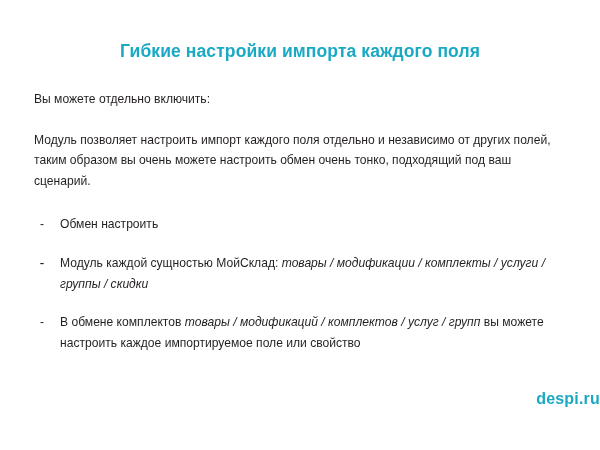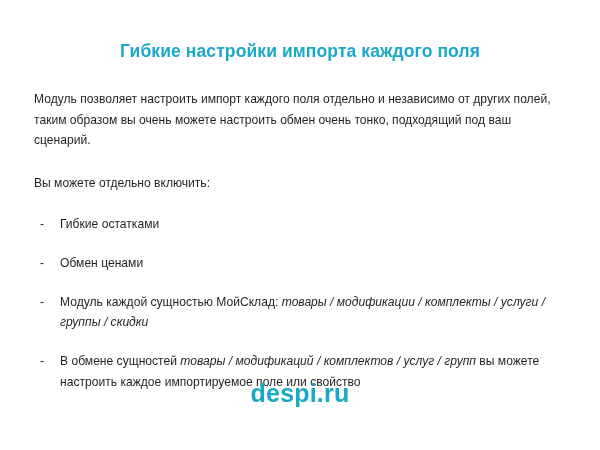--- a/index.html
+++ b/index.html
@@ -59,57 +59,56 @@
     top: 0;
   }
   .it {
     font-style: italic;
   }
   .footer {
     position: absolute;
     left: 0;
     right: 0;
     bottom: 42px;
-    text-align: center;
+    text-align: right;
     color: #1aa9c4;
-    font-size: 25px;
+    font-size: 16px;
     font-weight: bold;
     letter-spacing: 0.2px;
   }
 </style>
 </head>
 <body>
 
 <div class="slide">
 
   <h1 class="title">Гибкие настройки импорта каждого поля</h1>
 
+  <p class="para">Вы можете отдельно включить:</p>
+
   <p class="para intro">Модуль позволяет настроить импорт каждого поля отдельно и независимо от других полей, таким образом вы очень можете настроить обмен очень тонко, подходящий под ваш сценарий.</p>
-
-  <p class="para">Вы можете отдельно включить:</p>
 
   <ul class="bullets">
 
     <li class="bullet">
       <span class="dash">-</span>
-      <span>Гибкие остатками</span>
+      <span>Обмен настроить</span>
     </li>
 
     <li class="bullet">
       <span class="dash">-</span>
-      <span>Обмен ценами</span>
     </li>
 
     <li class="bullet">
       <span class="dash">-</span>
       <span>Модуль каждой сущностью МойСклад: </span><span class="it">товары / модификации / комплекты / услуги / группы / скидки</span>
     </li>
 
     <li class="bullet">
       <span class="dash">-</span>
-      <span>В обмене сущностей </span><span class="it">товары / модификаций / комплектов / услуг / групп</span><span> вы можете настроить каждое импортируемое поле или свойство</span>
+      <span>В обмене комплектов </span><span class="it">товары / модификаций / комплектов / услуг / групп</span><span> вы можете настроить каждое импортируемое поле или свойство</span>
     </li>
 
   </ul>
 
   <div class="footer">despi.ru</div>
 
 </div>
 
 </body></html>

